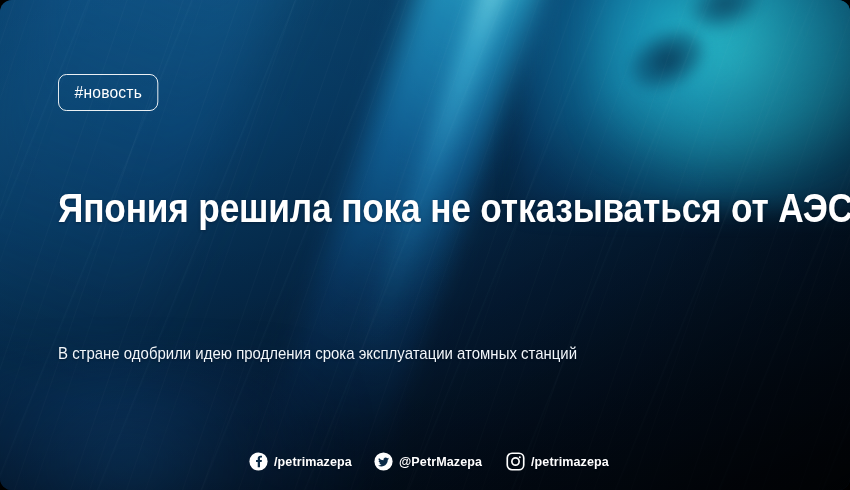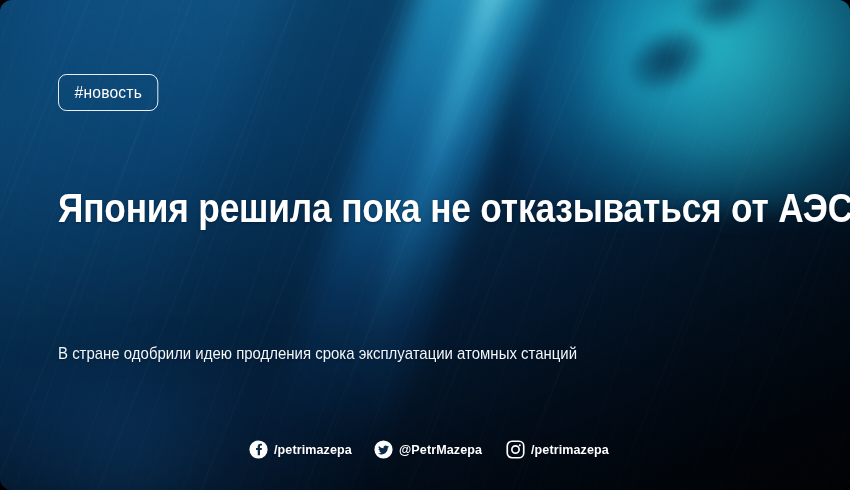--- a/index.html
+++ b/index.html
@@ -257,21 +257,21 @@
     transform: scaleX(0.88);
     transform-origin: left top;
     white-space: nowrap;
     text-shadow: 0 1px 2px rgba(0, 14, 32, 0.5);
   }
 
   .social-row {
     position: absolute;
     left: 0;
     right: 0;
-    top: 440px;
+    top: 452px;
     display: flex;
     justify-content: center;
     align-items: center;
     gap: 17px;
     padding-left: 13px;
   }
 
   .social-item {
     display: flex;
     align-items: center;

